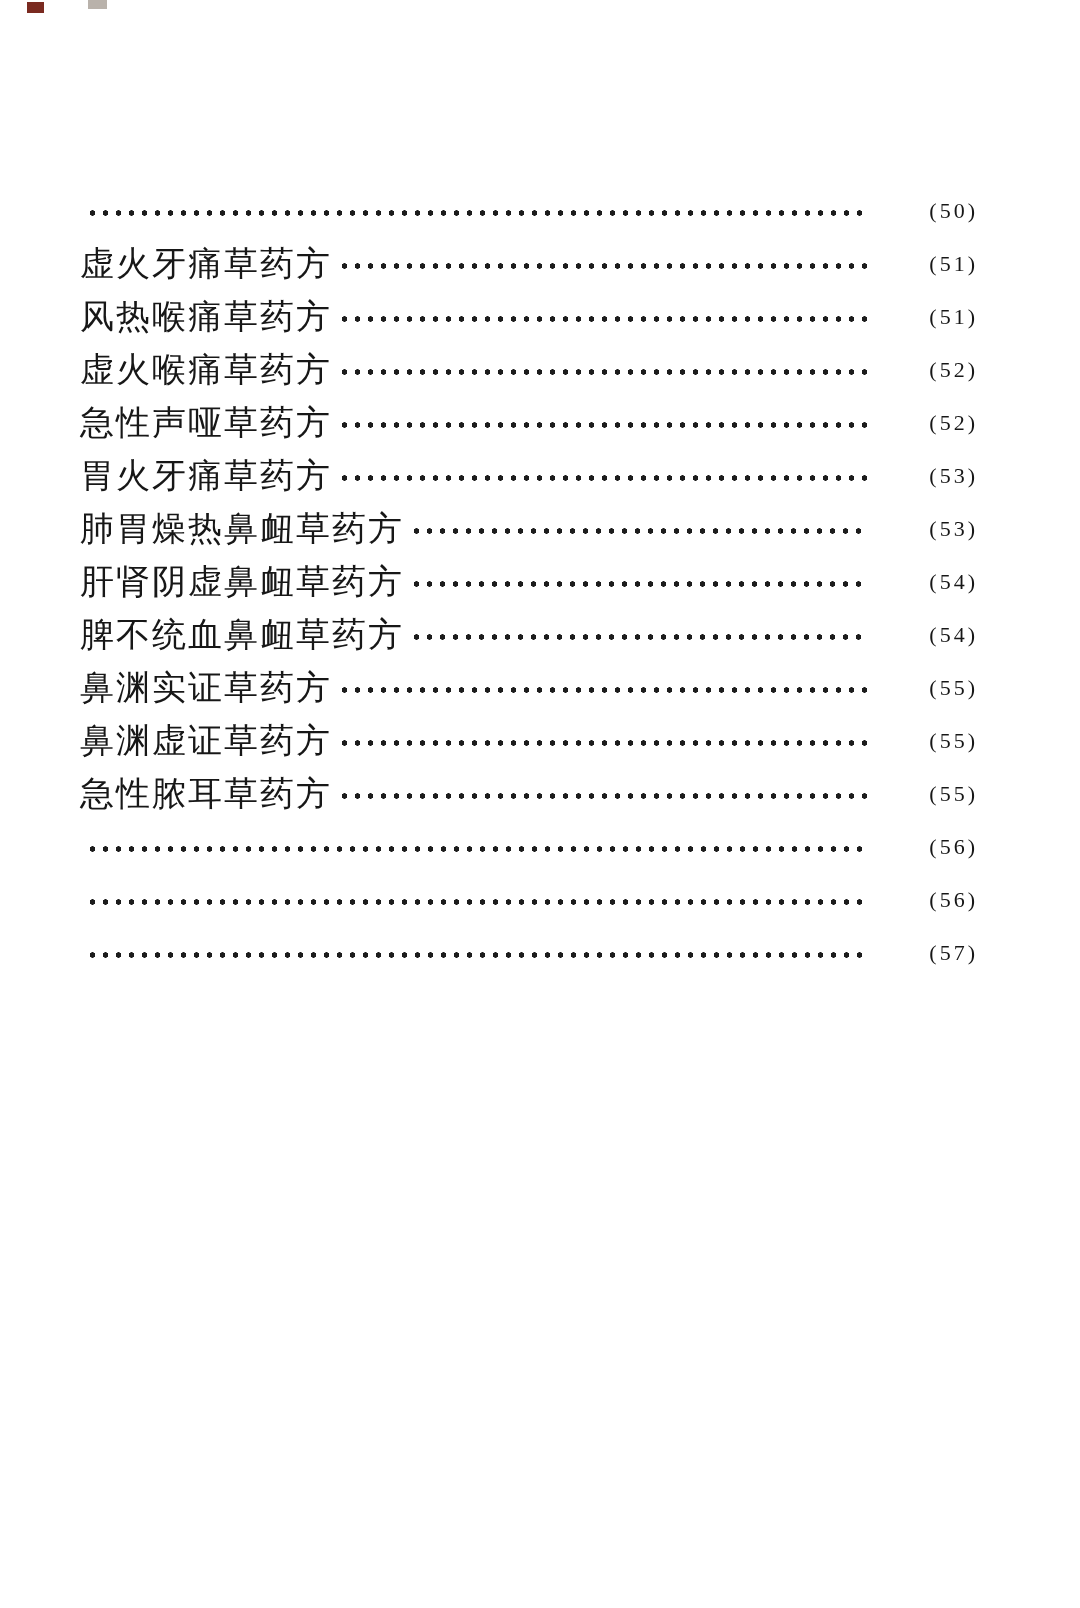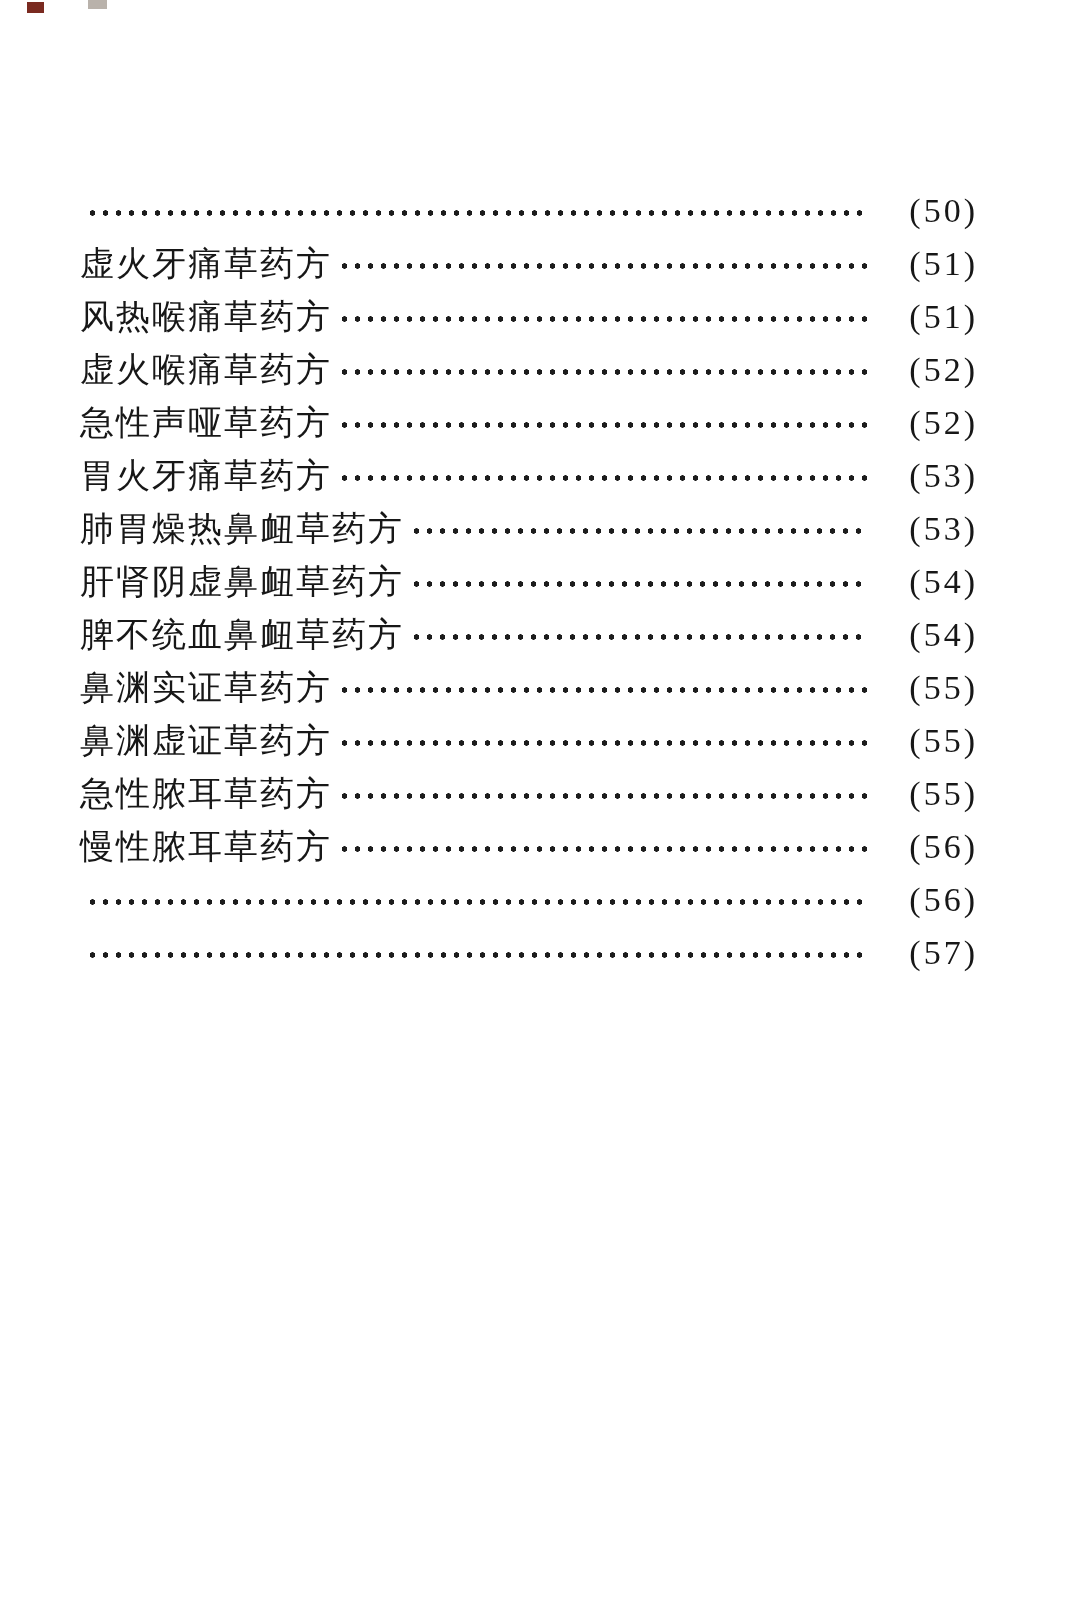--- a/index.html
+++ b/index.html
@@ -47,21 +47,21 @@
     flex: 1;
     height: 12px;
     margin: 4px 10px 0 6px;
     background-image: radial-gradient(circle, #1c1c1c 2.5px, rgba(0,0,0,0) 3px);
     background-size: 13px 12px;
     background-repeat: repeat-x;
     background-position: left center;
   }
   .toc-page {
     white-space: nowrap;
-    font-size: 34px;
+    font-size: 22px;
     letter-spacing: 3px;
     min-width: 100px;
     text-align: right;
   }
 </style>
 </head>
 <body>
 
 <div class="scan-artifact artifact-1"></div>
 <div class="scan-artifact artifact-2"></div>
@@ -133,21 +133,20 @@
     <span class="toc-page">(55)</span>
   </div>
 
   <div class="toc-row">
     <span class="toc-title">急性脓耳草药方</span>
     <span class="dot-leader"></span>
     <span class="toc-page">(55)</span>
   </div>
 
   <div class="toc-row">
-    <span class="toc-title">慢性脓耳草药方</span>
     <span class="dot-leader"></span>
     <span class="toc-page">(56)</span>
   </div>
 
   <div class="toc-row">
     <span class="dot-leader"></span>
     <span class="toc-page">(56)</span>
   </div>
 
   <div class="toc-row">

